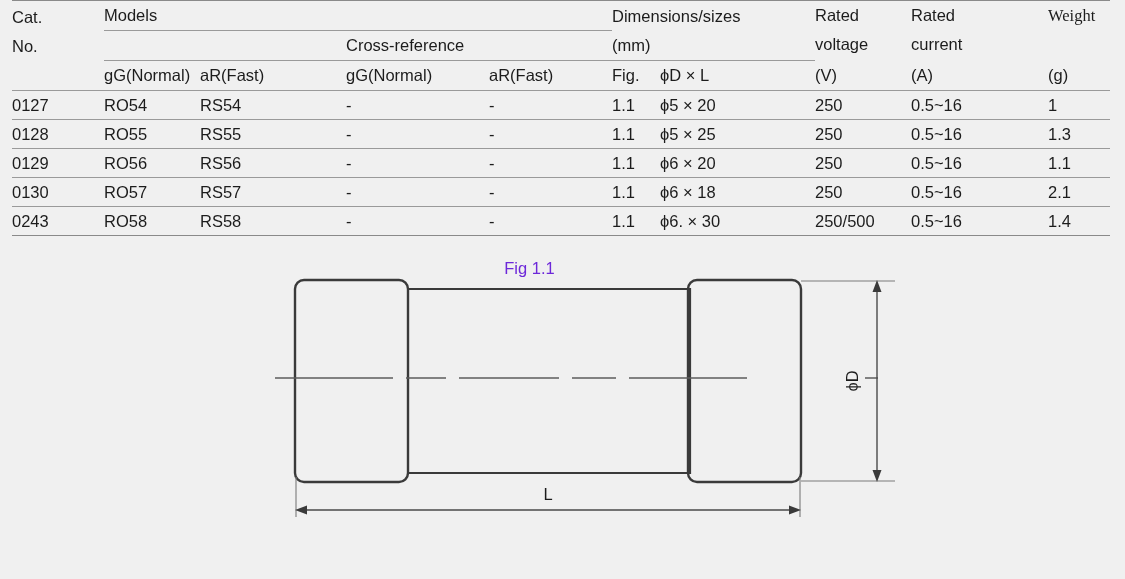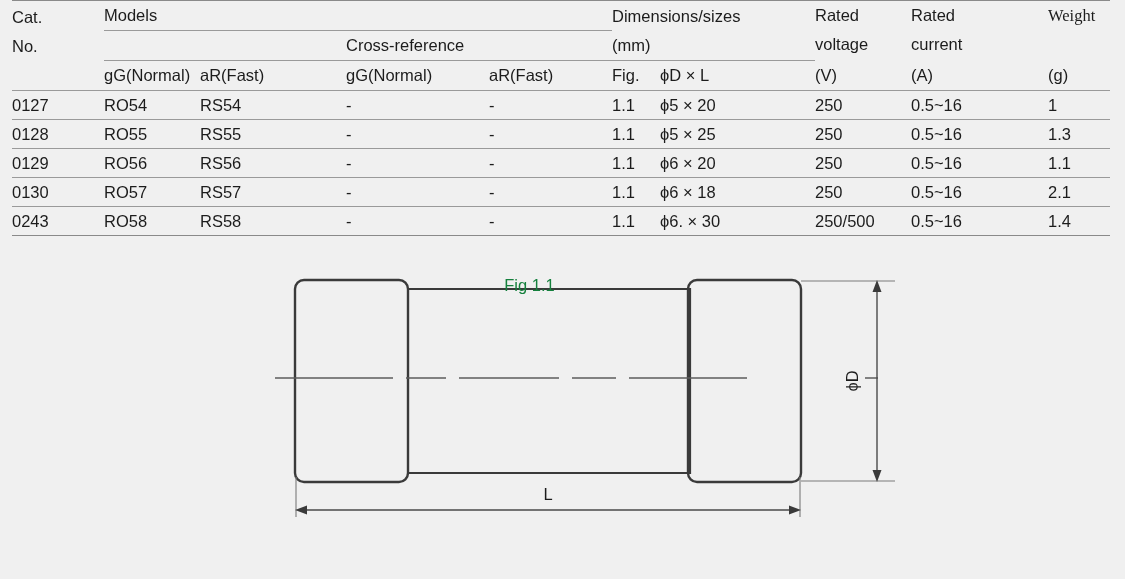--- a/index.html
+++ b/index.html
@@ -77,25 +77,25 @@
   .drawing {
     position: absolute;
     left: 0;
     top: 265px;
     width: 1125px;
     height: 314px;
   }
   .fig-caption {
     position: absolute;
     left: 0;
-    top: 276px;
+    top: 259px;
     width: 1059px;
     text-align: center;
     font-size: 16.5px;
-    color: #15803d;
+    color: #6d28d9;
   }
   svg.fuse { display: block; }
 </style>
 </head>
 <body>
 
 <div class="datasheet-table">
   <table class="spec">
     <colgroup>
       <col class="c-cat">

